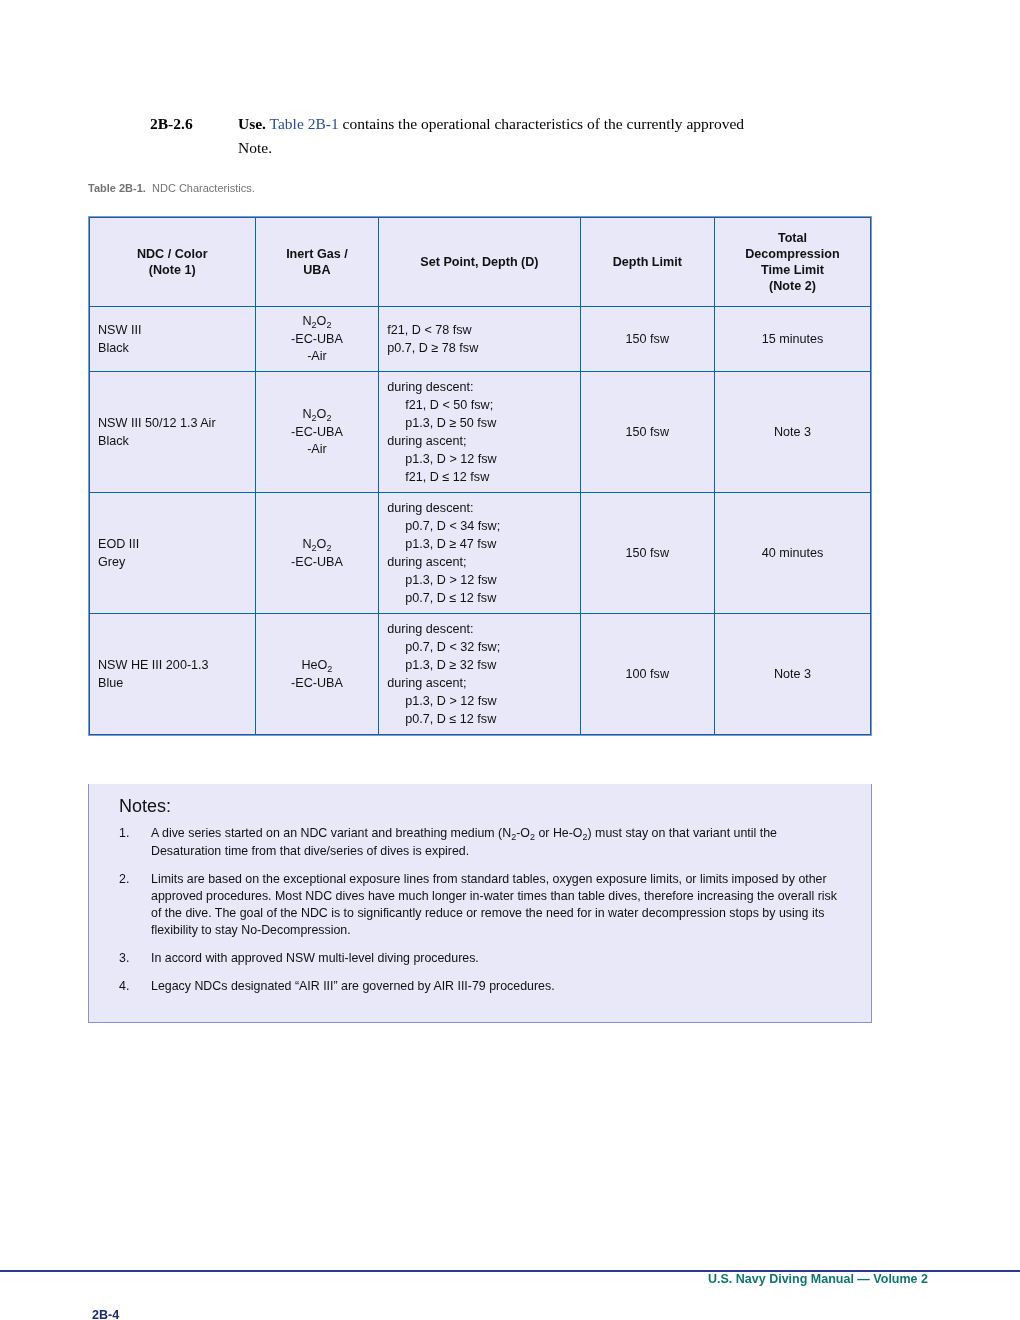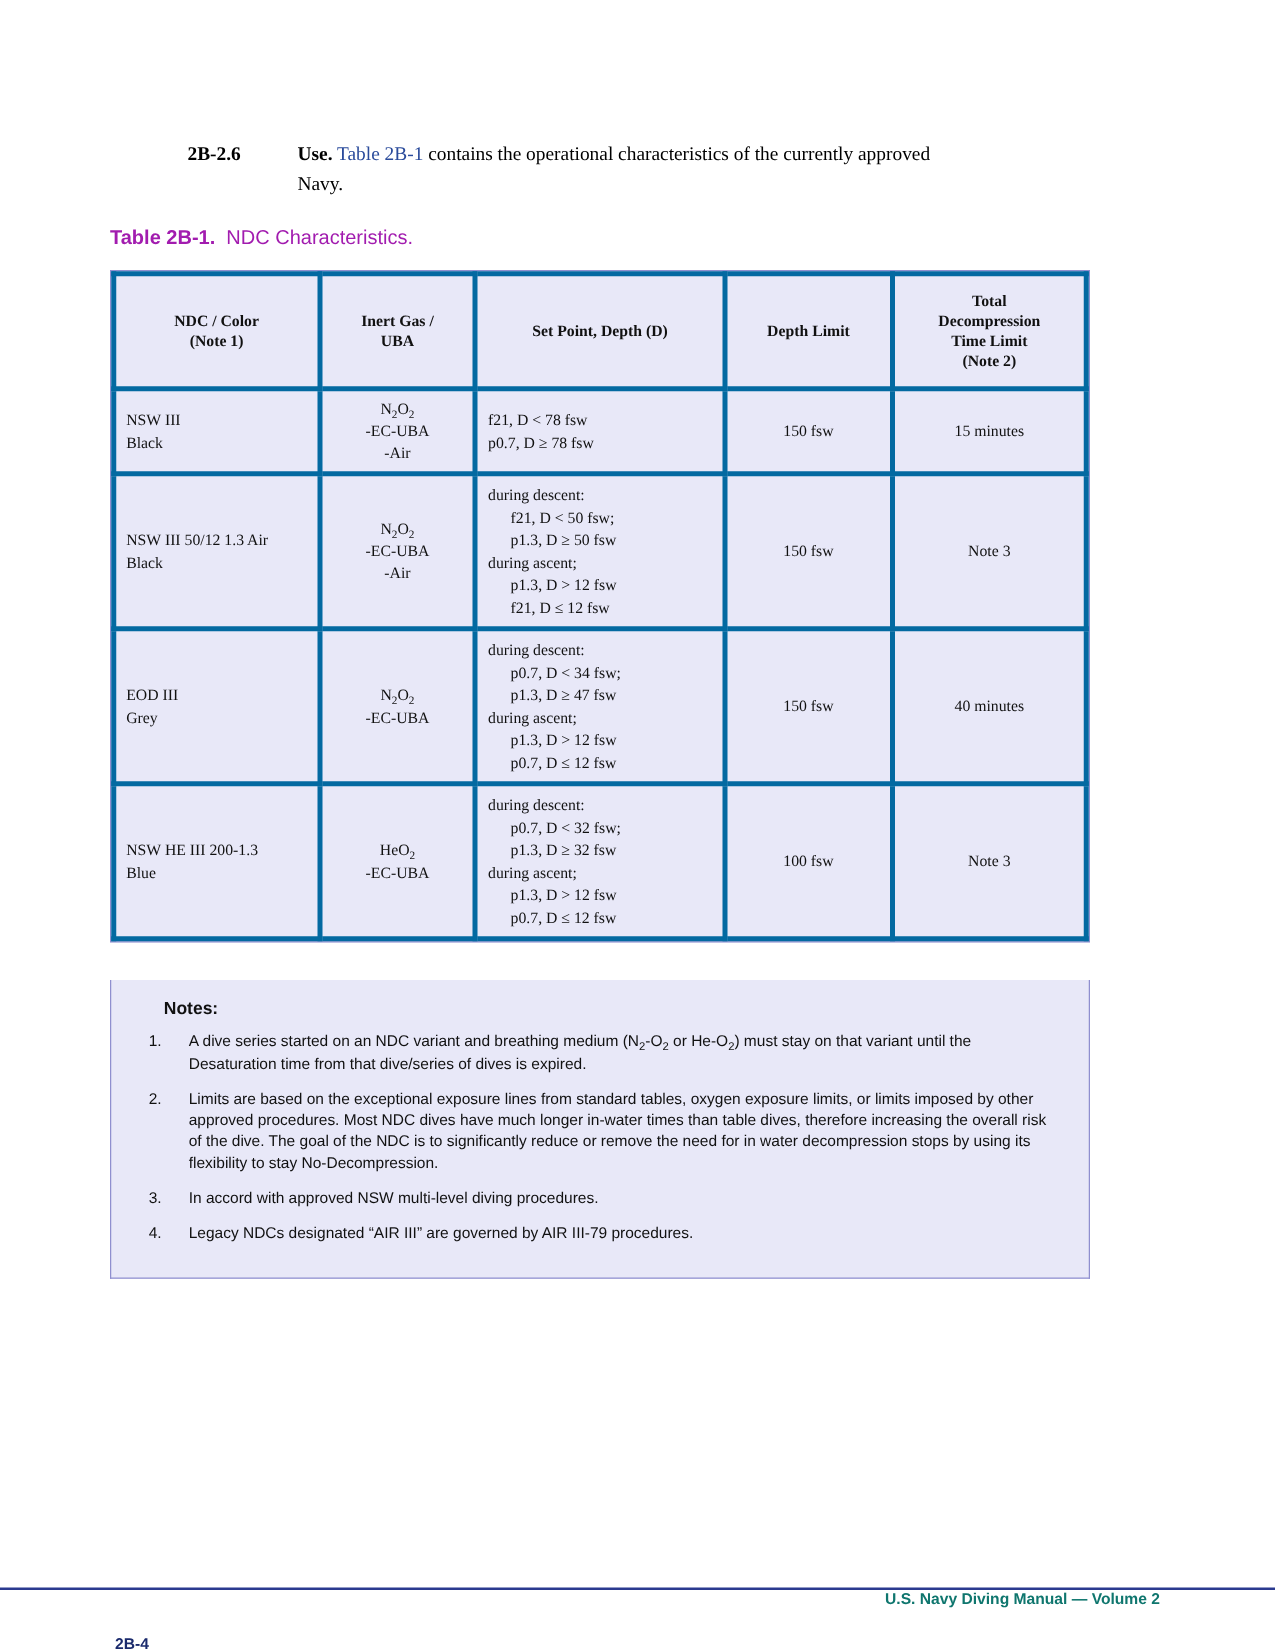--- a/index.html
+++ b/index.html
@@ -20,41 +20,40 @@
     font-size:15.5px;line-height:24px;color:#000;
   }
   .intro .num{font-weight:bold;display:inline-block;width:88px;}
   .intro .use{font-weight:bold;}
   .intro .lnk{color:#2a4b9b;}
   .intro .cont{display:block;margin-left:88px;}
 
   
   .caption{
     position:absolute;left:88px;top:182px;
-    font-size:16px;color:#a21caf;
+    font-size:11px;color:#737373;
   }
   .caption b{font-weight:bold;}
 
   
   .tblwrap{
     position:absolute;left:88px;top:216px;width:784px;
     border:1px solid #8f8fcf;
     background:#e8e8f8;
     box-sizing:border-box;
   }
   table.ndc{
     border-collapse:collapse;width:100%;
     font-size:12.6px;color:#111;
   }
   table.ndc th, table.ndc td{
-    border:4px solid #0369a1;
+    border:1px solid #0369a1;
     background:#e8e8f8;
     padding:6px 8px;
     vertical-align:middle;
-    font-family:Liberation Serif, serif;
   }
   table.ndc thead th{
     text-align:center;font-weight:bold;line-height:16px;
     padding-top:12px;padding-bottom:12px;
   }
   .c-ndc{width:172px;}
   .c-gas{width:118px;}
   .c-set{width:212px;}
   .c-dep{width:134px;}
   .c-tot{width:148px;}
@@ -68,21 +67,21 @@
 
   
   .notes{
     position:absolute;left:88px;top:auto;width:784px;
     border:1px solid #8f8fcf;border-top:none;
     background:#e8e8f8;
     box-sizing:border-box;
     padding:14px 26px 16px 30px;
     font-size:12.4px;line-height:17px;color:#111;
   }
-  .notes .hdr{font-weight:bold;font-size:14px;margin-bottom:10px;margin-left:12px;}
+  .notes .hdr{font-weight:normal;font-size:18px;margin-bottom:10px;}
   .note{display:flex;margin-bottom:11px;}
   .note .n{width:32px;flex:none;}
   .note .t{flex:1;}
 
   
   .footbar{
     position:absolute;left:0;top:1270px;width:1020px;height:2px;background:#2b3a8f;
   }
   .foot-left{
     position:absolute;left:92px;top:1272px;font-size:12.5px;font-weight:bold;color:#1a2a6c;margin-top:36px;
@@ -97,21 +96,21 @@
     pointer-events:none;
   }
 </style>
 </head>
 <body>
 
 <div class="page">
 
   <div class="intro">
     <span class="num">2B-2.6</span><span class="use">Use.</span> <span class="lnk">Table 2B-1</span><span> contains the operational characteristics of the currently approved</span>
-    <span class="cont">Navy.</span>
+    <span class="cont">Note.</span>
   </div>
 
   <div class="caption">
     <b>Table 2B-1.</b>&nbsp; <span>NDC Characteristics.</span>
   </div>
 
   <div class="tblwrap">
     <table class="ndc">
       <thead>
         <tr>

